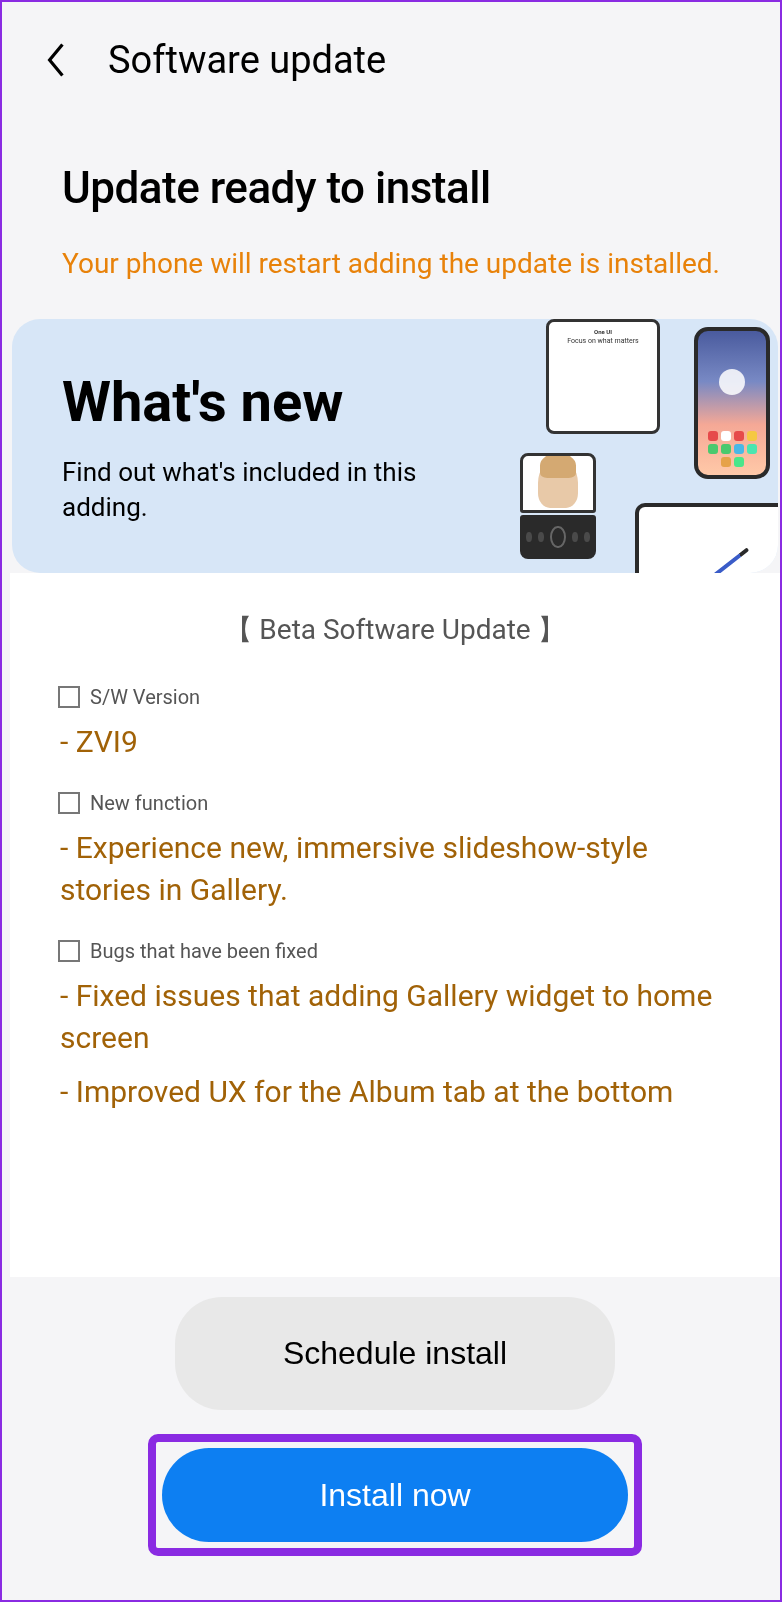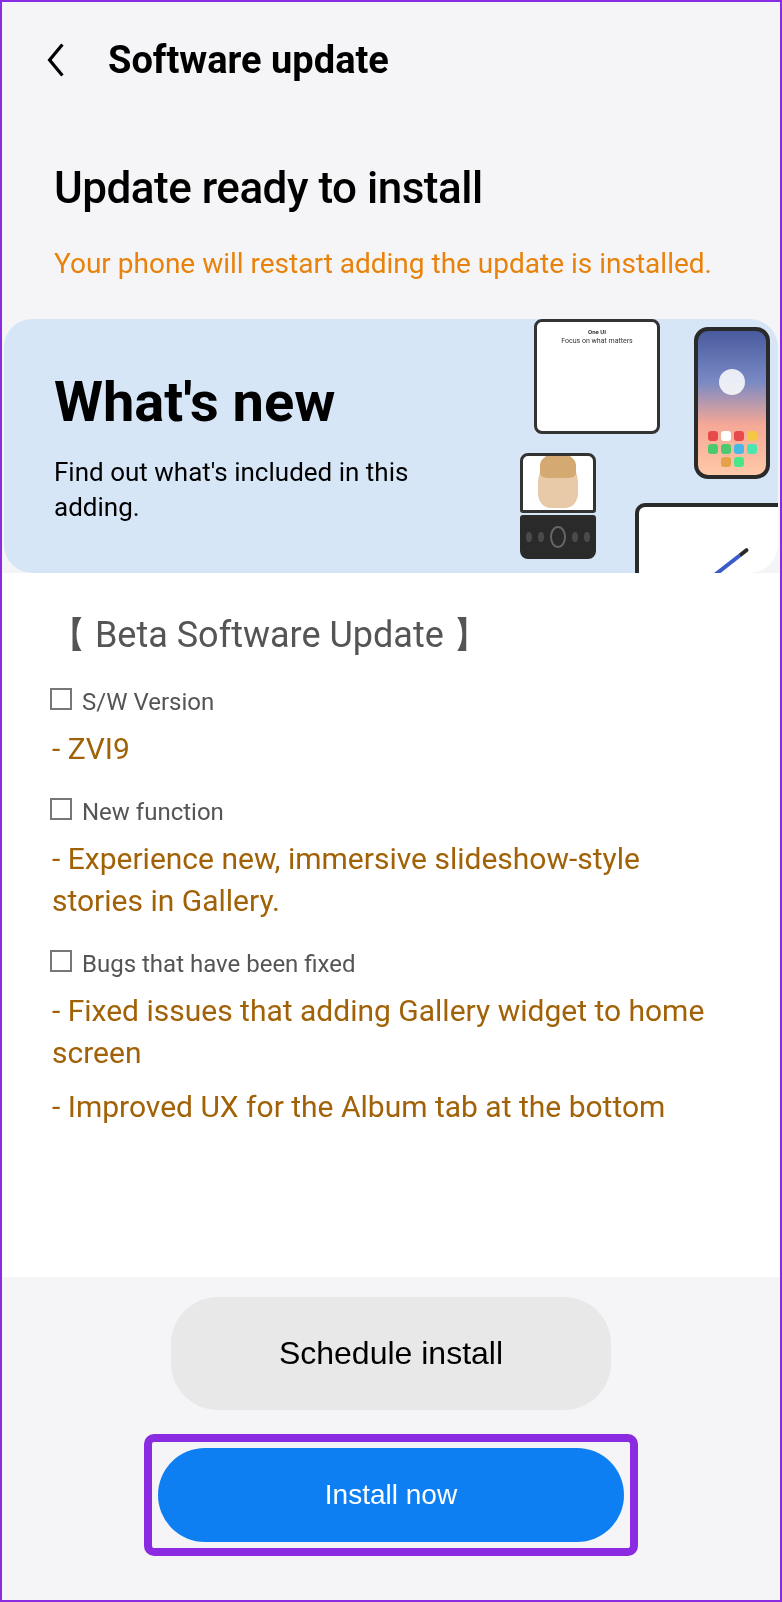--- a/index.html
+++ b/index.html
@@ -32,28 +32,29 @@
     }
     .back-icon svg {
       width: 22px;
       height: 38px;
       stroke: #000;
       stroke-width: 3.5;
       fill: none;
     }
     .header-title {
       font-size: 38px;
-      font-weight: 700;
+      font-weight: 400;
       color: #000;
     }
     .main-content {
       flex: 1;
       display: flex;
       flex-direction: column;
       overflow: hidden;
+      padding-left: 8px;
     }
     .page-title {
       font-size: 44px;
       font-weight: 500;
       color: #000;
       padding: 60px 52px 30px 52px;
       letter-spacing: -0.5px;
     }
     .warning-text {
       font-size: 28px;
@@ -92,21 +93,21 @@
       position: absolute;
       right: 0;
       top: 0;
       bottom: 0;
       width: 290px;
     }
     .device-tablet1 {
       position: absolute;
       top: 0;
       right: 118px;
-      width: 126px;
+      width: 114px;
       height: 115px;
       background: #fff;
       border: 3px solid #333;
       border-radius: 8px;
       padding: 6px;
     }
     .tablet1-content {
       font-size: 7px;
       color: #333;
       line-height: 1.2;
@@ -234,32 +235,33 @@
       border-radius: 2px;
     }
     .update-details {
       background: #fff;
       flex: 1;
       padding: 38px 48px;
       overflow: hidden;
       position: relative;
     }
     .detail-section-title {
-      font-size: 36px;
+      font-size: 28px;
       color: #555;
-      margin-bottom: 28px;
+      margin-bottom: 36px;
+      text-align: center;
     }
     .detail-item {
       margin-bottom: 28px;
     }
     .detail-label {
-      font-size: 24px;
+      font-size: 20px;
       color: #555;
       display: flex;
-      align-items: flex-start;
+      align-items: center;
       gap: 10px;
       margin-bottom: 4px;
     }
     .checkbox-icon {
       display: inline-block;
       width: 22px;
       height: 22px;
       border: 2px solid #777;
       flex-shrink: 0;
     }
@@ -301,21 +303,21 @@
       border: 8px solid #8a2be2;
       border-radius: 10px;
       padding: 6px;
     }
     .btn-install {
       width: 466px;
       height: 94px;
       background: #0d7ff2;
       border: none;
       border-radius: 47px;
-      font-size: 28px;
+      font-size: 32px;
       font-weight: 500;
       color: #fff;
       cursor: pointer;
     }
   </style>
 </head>
 <body>
 
 <div class="header">
   <div class="back-icon">

